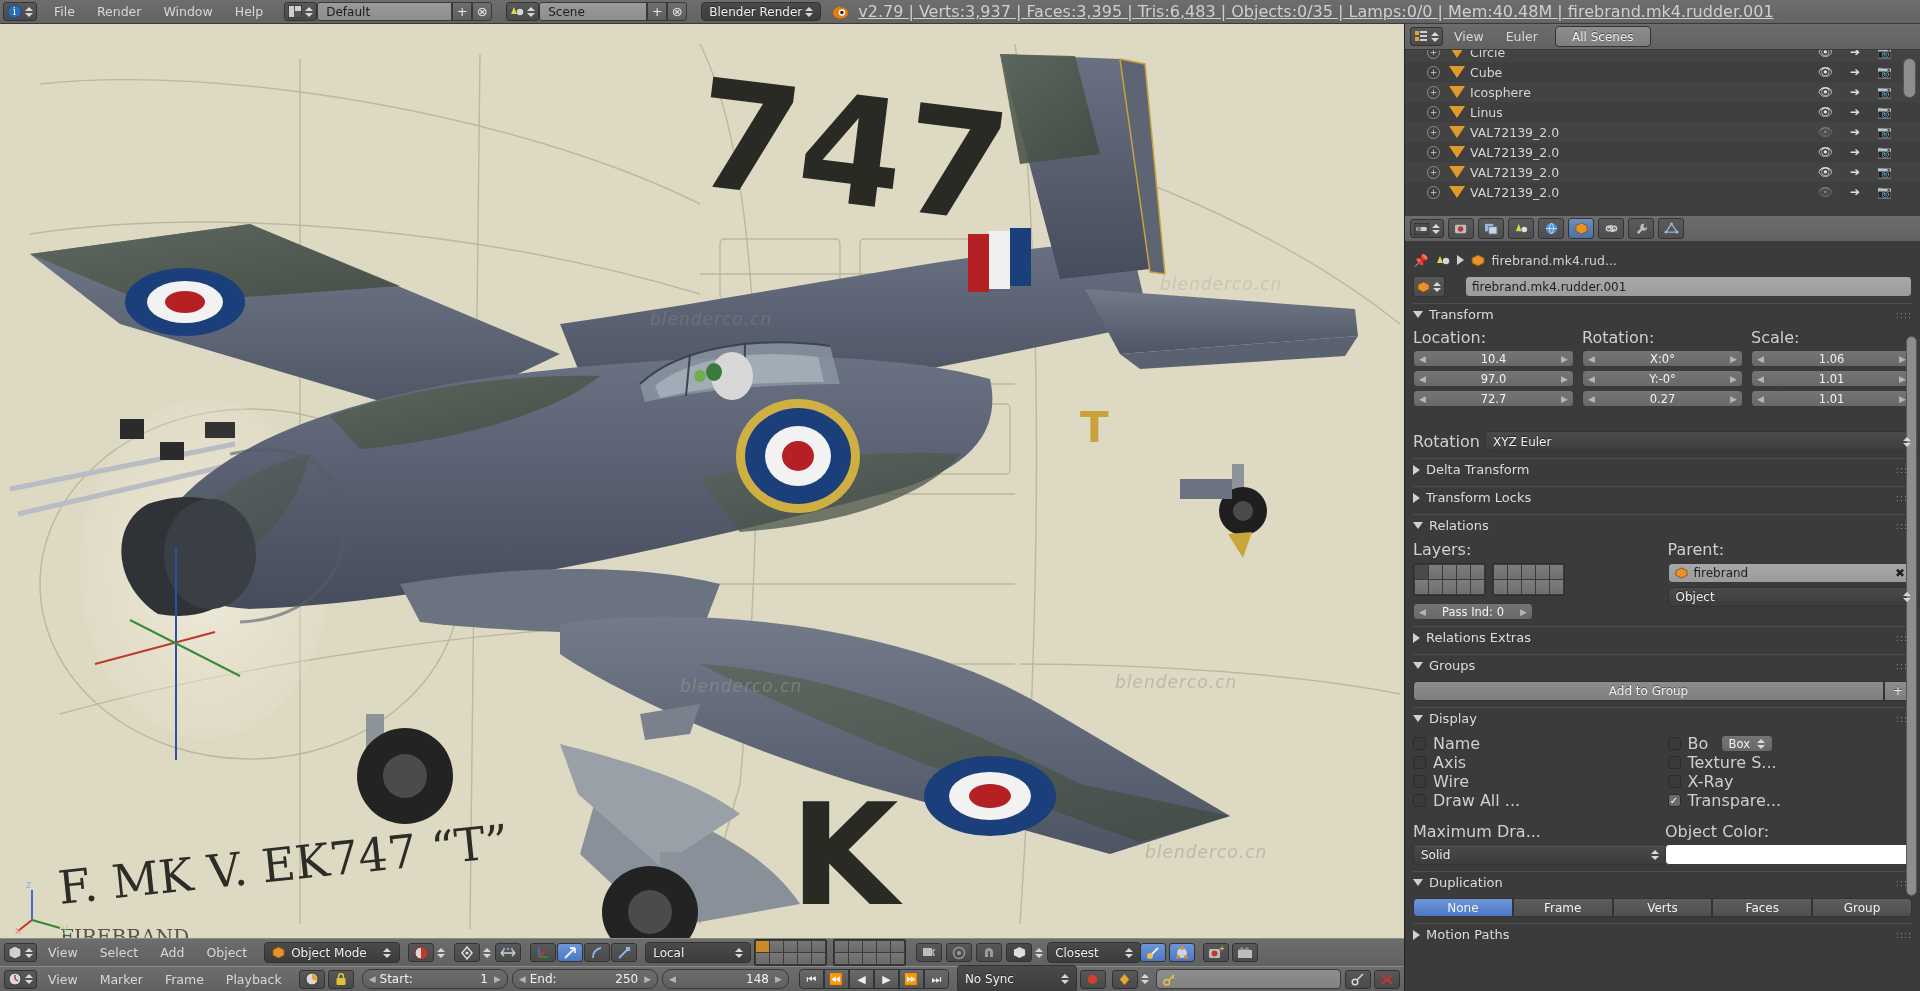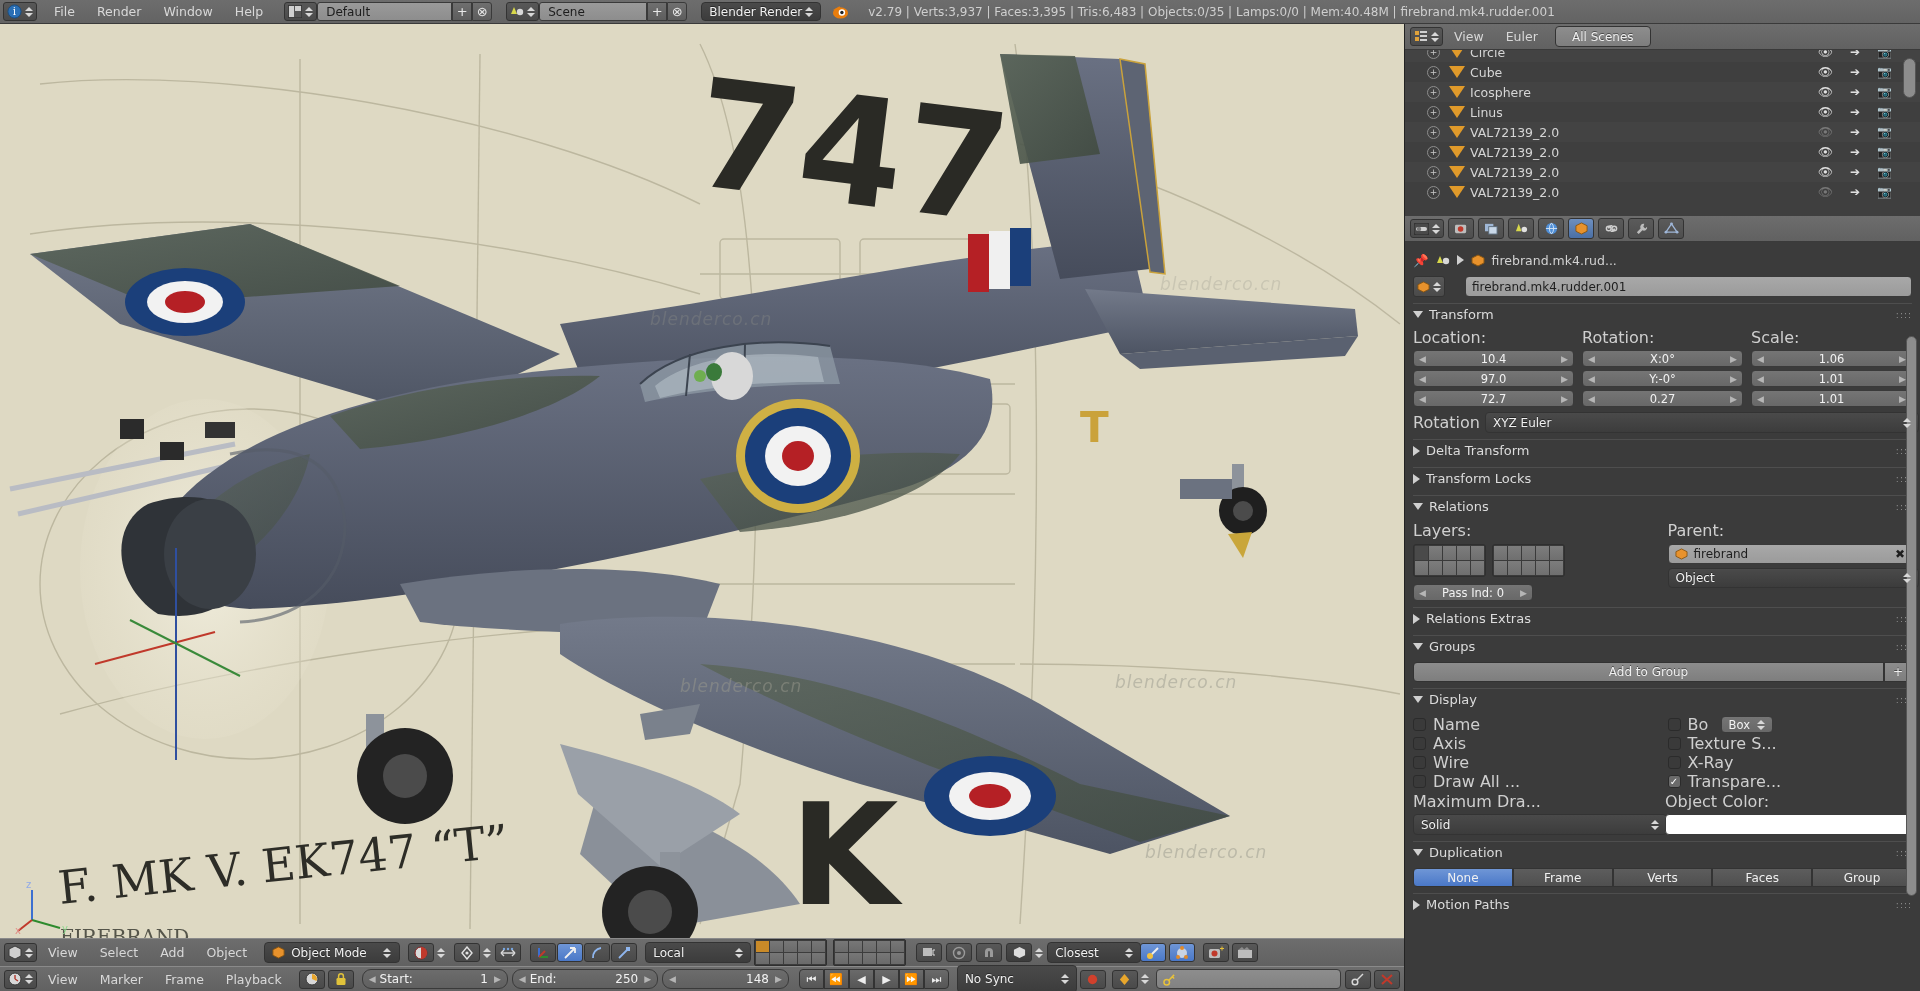--- a/index.html
+++ b/index.html
@@ -32,21 +32,21 @@
     background:linear-gradient(#6d6d6d,#636363); border-bottom:1px solid #3a3a3a;
     display:flex; align-items:center; padding:0 3px; }
   .iconbox { height:19px;min-width:26px;display:flex;align-items:center;justify-content:center;
     background:linear-gradient(#585858,#4a4a4a);border:1px solid #333;border-radius:3px;padding:0 3px;}
   .editorsel { display:flex;align-items:center;background:linear-gradient(#585858,#4a4a4a);
     border:1px solid #333;border-radius:3px;height:19px;padding:0 2px 0 3px;}
   .plusx { width:20px;height:19px;display:flex;align-items:center;justify-content:center;
     background:linear-gradient(#6f6f6f,#5d5d5d);border:1px solid #3a3a3a;color:#e8e8e8;font-size:13px;}
   .textbar { height:19px;background:linear-gradient(#9a9a9a,#8d8d8d);border:1px solid #3a3a3a;
     border-radius:3px 0 0 3px; display:flex;align-items:center;padding:0 8px;color:#1d1d1d;font-size:12px;}
-  #statustext { color:#cfcfcf; font-size:12px; margin-left:19px; white-space:nowrap;}
+  #statustext { color:#cfcfcf; font-size:16px; margin-left:9px; white-space:nowrap;text-decoration:underline;}
 
   
   #viewport { position:absolute;left:0;top:24px;width:1404px;height:914px;overflow:hidden;
      background:#3b3b3b; }
   #vpcanvas { position:absolute; inset:0; }
 
   .wm { position:absolute;color:#9a9a8e;opacity:.5;font-style:italic;font-size:17px;
         letter-spacing:1px; pointer-events:none;}
 
   
@@ -848,21 +848,21 @@
             <span class="arrR">▶</span>
           </div>
         <div class="numf" style="margin-top:3px">
             <span class="arrL">◀</span>
             <span>1.01</span>
             <span class="arrR">▶</span>
           </div>
       </div>
     </div>
 
-    <div class="row" style="margin-top:5px">
+    <div class="row" style="margin-top:24px">
       <span class="lbl" style="width:72px">Rotation</span>
       <div class="btn dark" style="flex:1;justify-content:flex-start;height:21px">XYZ Euler</div>
       <span class="updown" style="margin-left:-16px;position:relative;z-index:2">
           <i class="u"></i>
           <i class="d"></i>
         </span>
     </div>
 
     <div class="panelhdr">
       <span class="tw closed"></span>
@@ -996,21 +996,21 @@
           <span class="chk"></span>
           <span class="lbl">X-Ray</span>
         </div>
         <div class="row" style="gap:7px;height:19px">
           <span class="chk on">✓</span>
           <span class="lbl">Transpare...</span>
         </div>
       </div>
     </div>
 
-    <div style="display:flex;gap:5px;margin-top:1px">
+    <div style="display:flex;gap:5px;margin-top:12px">
       <div style="flex:1">
         <div class="lbl">Maximum Dra...</div>
         <div class="row" style="margin-top:3px">
           <div class="btn dark" style="flex:1;justify-content:flex-start;height:21px">Solid</div>
           <span class="updown" style="margin-left:-16px;position:relative;z-index:2">
               <i class="u"></i>
               <i class="d"></i>
             </span>
         </div>
       </div>

